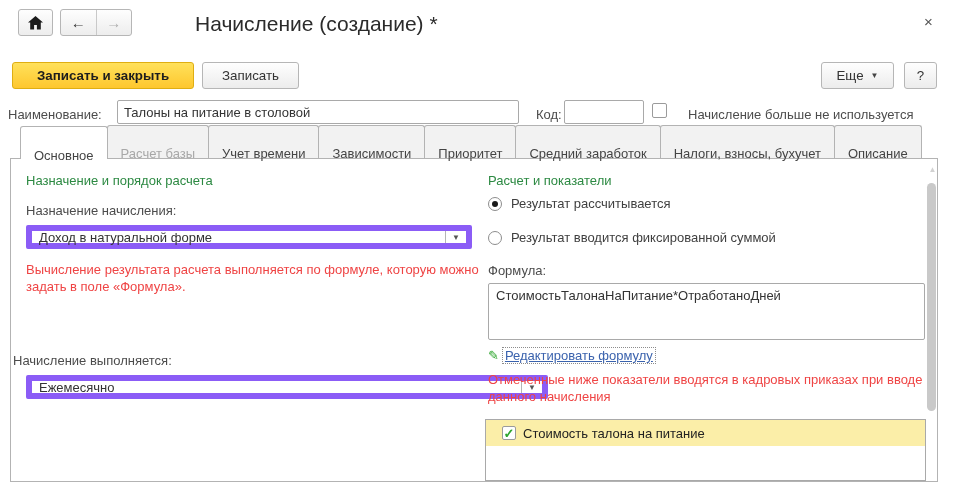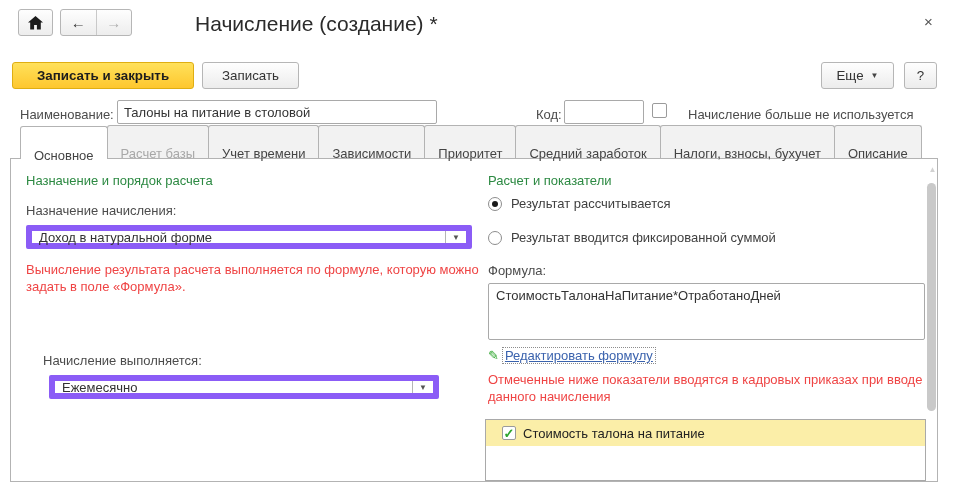--- a/index.html
+++ b/index.html
@@ -119,22 +119,22 @@
   <div class="close-x">×</div>
 
   <button class="btn btn-primary">Записать и закрыть</button>
   <button class="btn btn-save">Записать</button>
   <button class="btn btn-more">
     <span>Еще</span>
     <span class="dd-arrow">▼</span>
   </button>
   <button class="btn btn-help">?</button>
 
-  <div class="lbl" style="left:20px; top:107px;">Наименование:</div>
-  <input class="txt-input" style="left: 117px; top: 100px; width: 320px;" value="Талоны на питание в столовой">
+  <div class="lbl" style="left:8px; top:107px;">Наименование:</div>
+  <input class="txt-input" style="left: 117px; top: 100px; width: 402px;" value="Талоны на питание в столовой">
   <div class="lbl" style="left:536px; top:107px;">Код:</div>
   <input class="txt-input" style="left: 564px; top: 100px; width: 80px;" value="">
   <div class="checkbox" style="left:652px; top:103px;"></div>
   <div class="lbl" style="left:688px; top:107px;">Начисление больше не используется</div>
 
   <div class="tabs">
     <div class="tab active">Основное</div>
     <div class="tab disabled">Расчет базы</div>
     <div class="tab">Учет времени</div>
     <div class="tab">Зависимости</div>
@@ -149,22 +149,22 @@
     <div class="section-title" style="left:15px; top:14px; color:#2c8942;">Назначение и порядок расчета</div>
 
     <div class="lbl" style="left:15px; top:44px;">Назначение начисления:</div>
     <div class="combo" style="left:15px; top:66px; width:446px;">
       <span class="combo-text">Доход в натуральной форме</span>
       <span class="combo-btn">▼</span>
     </div>
 
     <div class="para" style="left:15px; top:102px; width:458px;">Вычисление результата расчета выполняется по формуле, которую можно задать в поле «Формула».</div>
 
-    <div class="lbl" style="left:32px; top:194px;">Начисление выполняется:</div>
-    <div class="combo" style="left:15px; top:216px; width:390px;margin-left:23px;">
+    <div class="lbl" style="left:2px; top:194px;">Начисление выполняется:</div>
+    <div class="combo" style="left:15px; top:216px; width:522px;">
       <span class="combo-text">Ежемесячно</span>
       <span class="combo-btn">▼</span>
     </div>
 
 
     <div class="section-title" style="left:477px; top:14px; color:#2c8942;">Расчет и показатели</div>
 
     <div class="radio-row" style="left:477px; top:37px;">
       <span class="radio checked"></span>
       <span>Результат рассчитывается</span>

